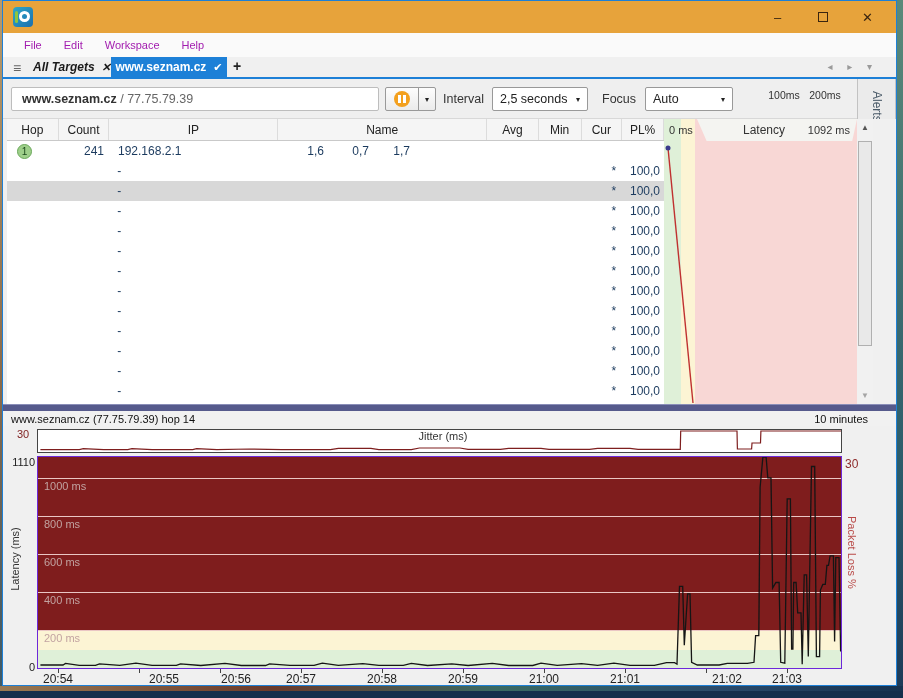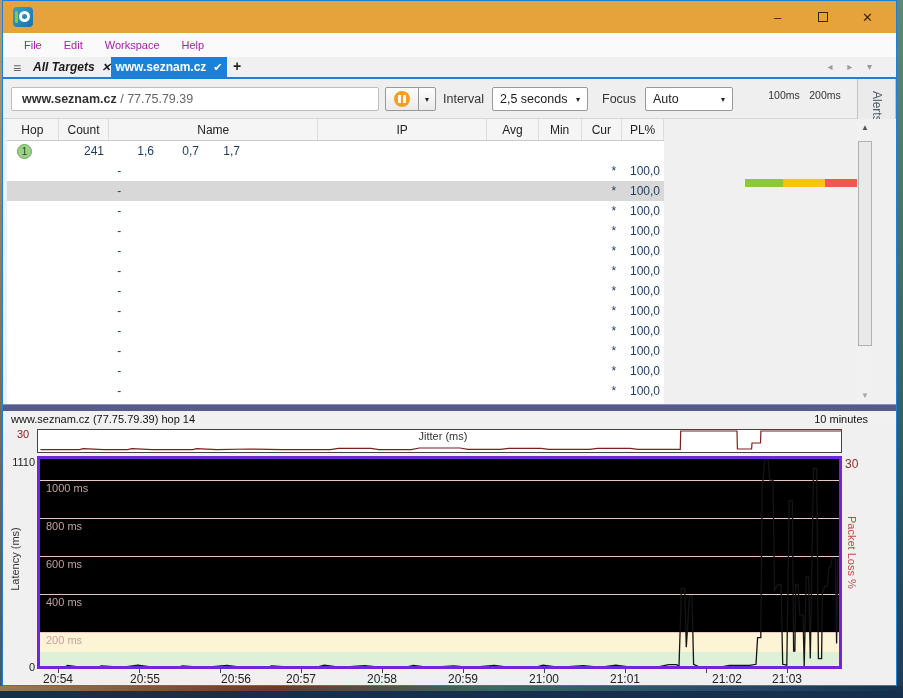--- a/index.html
+++ b/index.html
@@ -122,21 +122,21 @@
 
   
   .tl-strip { left:0; top:410px; width:893px; height:15px; background:#f1f1f1; }
   .tl-left { position:absolute; left:8px; top:2px; font-size:11px; color:#111; }
   .tl-right { position:absolute; right:28px; top:2px; font-size:11px; color:#111; }
 
   .jitter-max { left:14px; top:427px; font-size:11px; color:#7e1e1e; }
   .jitter-panel { left:34px; top:428px; width:805px; height:24px; background:#fff; border:1px solid #444; }
   .jitter-title { left:380px; top:429px; width:120px; text-align:center; font-size:11px; color:#333; }
 
-  .plot { left:34px; top:455px; width:805px; height:213px; border:3px solid #6d28d9; background:#000000; overflow:hidden; }
+  .plot { left:34px; top:455px; width:805px; height:213px; border:1px solid #6d28d9; background:#7f1d1d; overflow:hidden; }
   .band-h { position:absolute; left:0; width:805px; }
   .gridline { position:absolute; left:0; width:805px; height:1px; background:#eac6c4; }
   .gridlabel { position:absolute; left:6px; font-size:11px; color:#c2a3a1; }
   .y-max { left:4px; top:455px; width:28px; text-align:right; font-size:11px; color:#222; }
   .y-min { left:4px; top:660px; width:28px; text-align:right; font-size:11px; color:#222; }
   .y-axis-label { left:-28px; top:552px; width:80px; text-align:center; font-size:11px; color:#333;
                   transform:rotate(-90deg); }
   .pl-max { left:842px; top:456px; font-size:12px; color:#8e2b2b; }
   .pl-axis-label { left:843px; top:515px; writing-mode:vertical-rl; font-size:11px; color:#b94a48; }
   .x-tick { position:absolute; top:668px; width:1px; height:4px; background:#444; }
@@ -220,33 +220,34 @@
     </div>
 
     <div class="abs alerts-tab">
       <span>Alerts</span>
     </div>
 
     <div class="abs table-wrap">
       <div class="thead" id="thead">
           <div class="th" style="width: 52px;">Hop</div>
           <div class="th" style="width: 51px;">Count</div>
+          <div class="th" style="width: 170px;">IP</div>
           <div class="th" style="width: 210px;">Name</div>
-          <div class="th" style="width: 170px;">IP</div>
           <div class="th" style="width: 52px;">Avg</div>
           <div class="th" style="width: 43px;">Min</div>
           <div class="th" style="width: 41px;">Cur</div>
           <div class="th" style="width: 42px;">PL%</div>
         </div>
       <div class="rows" id="rows">
           <div class="trow">
             <div class="cell " style="width: 52px;">
               <span class="hop-badge">1</span>
             </div>
             <div class="cell c-right" style="width: 51px; padding: 0px 6px 0px 0px;">241</div>
+            <div class="cell " style="width: 170px; padding: 0px 0px 0px 8px;">192.168.2.1</div>
             <div class="cell c-right" style="width: 52px; padding: 0px 8px 0px 0px;">1,6</div>
             <div class="cell c-right" style="width: 43px; padding: 0px 6px 0px 0px;">0,7</div>
             <div class="cell c-right" style="width: 41px; padding: 0px 6px 0px 0px;">1,7</div>
             <div class="cell c-right" style="width: 42px; padding: 0px 4px 0px 0px;"></div>
           </div>
           <div class="trow">
             <div class="cell " style="width: 52px;"></div>
             <div class="cell c-right" style="width: 51px; padding: 0px 6px 0px 0px;"></div>
             <div class="cell " style="width: 170px; padding: 0px 0px 0px 8px;">-</div>
             <div class="cell " style="width: 210px; padding: 0px 0px 0px 10px;"></div>
@@ -361,20 +362,33 @@
             <div class="cell " style="width: 170px; padding: 0px 0px 0px 8px;">-</div>
             <div class="cell " style="width: 210px; padding: 0px 0px 0px 10px;"></div>
             <div class="cell c-right" style="width: 52px; padding: 0px 8px 0px 0px;"></div>
             <div class="cell c-right" style="width: 43px; padding: 0px 6px 0px 0px;"></div>
             <div class="cell c-right" style="width: 41px; padding: 0px 6px 0px 0px;">*</div>
             <div class="cell c-right" style="width: 42px; padding: 0px 4px 0px 0px;">100,0</div>
           </div>
         </div>
     </div>
 
+    <div class="abs hop-graph">
+      <div class="band-v" style="left:0; width:17px; background:#dff0d8;"></div>
+      <div class="band-v" style="left:17px; width:14px; background:#fcf4d4;"></div>
+      <div class="band-v" style="left:31px; width:162px; background:#f8d7d5;"></div>
+      <div class="hop-head-tab"></div>
+      <span class="hop-min">0 ms</span>
+      <span class="hop-title">Latency</span>
+      <span class="hop-max">1092 ms</span>
+      <svg width="193" height="285">
+        <polyline points="4,29 29,284" fill="none" stroke="#c03030" stroke-width="1.4"></polyline>
+        <circle cx="4" cy="29" r="2.5" fill="#3a3a8c"></circle>
+      </svg>
+    </div>
 
     <div class="abs vscroll">
       <div class="sb-btn" style="top:0; color:#555;">▲</div>
       <div class="sb-thumb"></div>
       <div class="sb-btn" style="top:268px; color:#a5a5a5;">▼</div>
     </div>
     <div class="abs right-gutter"></div>
 
     <div class="abs divider"></div>
 
@@ -413,21 +427,21 @@
           <span class="gridlabel" style="top: 174.982px;">200 ms</span>
         </div>
       <svg id="plot-svg" width="803" height="211">
         <polyline id="latency-line" fill="none" stroke="#151515" stroke-width="1.3" points="2.4,208.0 25.0,208.0 27.5,206.4 41.3,208.3 57.5,208.3 61.5,206.8 81.8,208.3 97.9,206.2 114.1,208.3 138.4,208.3 142.5,206.8 162.8,208.5 187.0,206.4 203.3,208.5 227.5,208.5 231.6,206.8 251.9,208.3 276.1,208.3 284.3,206.2 300.4,208.3 324.8,206.6 340.9,208.3 365.3,208.3 373.3,206.4 389.6,208.5 413.8,206.8 430.1,208.5 454.3,206.4 470.6,208.5 494.8,208.5 503.0,206.2 519.2,208.3 543.5,206.6 559.6,208.3 575.9,206.2 592.0,208.3 616.4,208.3 628.5,205.7 636.6,205.7 639.0,207.2 641.5,129.3 644.7,129.3 646.3,188.2 649.6,136.9 652.0,136.9 653.6,205.3 659.3,208.0 681.1,208.0 689.3,206.4 709.5,206.4 716.0,205.3 717.6,178.7 720.8,178.7 722.1,30.4 724.9,0.0 728.1,0.0 729.8,20.9 733.0,20.9 734.6,131.2 737.9,125.5 741.1,125.5 742.7,205.3 746.8,206.2 749.2,41.8 752.4,41.8 753.6,192.0 754.9,192.0 755.7,125.5 758.1,125.5 759.7,155.9 763.0,155.9 764.2,207.2 766.2,117.9 768.6,117.9 770.3,199.6 773.5,9.5 776.7,9.5 778.4,199.6 781.6,199.6 782.4,133.1 784.8,127.4 787.3,127.4 788.9,108.4 790.5,108.4 792.1,98.8 795.4,98.8 796.6,184.4 797.8,100.7 801.0,100.7 802.6,193.9 804.3,193.9"></polyline>
       </svg>
     </div>
     <div id="xaxis">
         <div class="x-tick" style="left: 55px;"></div>
         <div class="x-label" style="left: 33px;">20:54</div>
         <div class="x-tick" style="left: 136px;"></div>
-        <div class="x-label" style="left: 120px;">20:55</div>
+        <div class="x-label" style="left: 132px; text-align: right;">20:55</div>
         <div class="x-tick" style="left: 217px;"></div>
         <div class="x-label" style="left: 195px; margin-left: 16px;">20:56</div>
         <div class="x-tick" style="left: 298px;"></div>
         <div class="x-label" style="left: 276px;">20:57</div>
         <div class="x-tick" style="left: 379px;"></div>
         <div class="x-label" style="left: 357px;">20:58</div>
         <div class="x-tick" style="left: 460px;"></div>
         <div class="x-label" style="left: 438px;">20:59</div>
         <div class="x-tick" style="left: 541px;"></div>
         <div class="x-label" style="left: 519px;">21:00</div>

